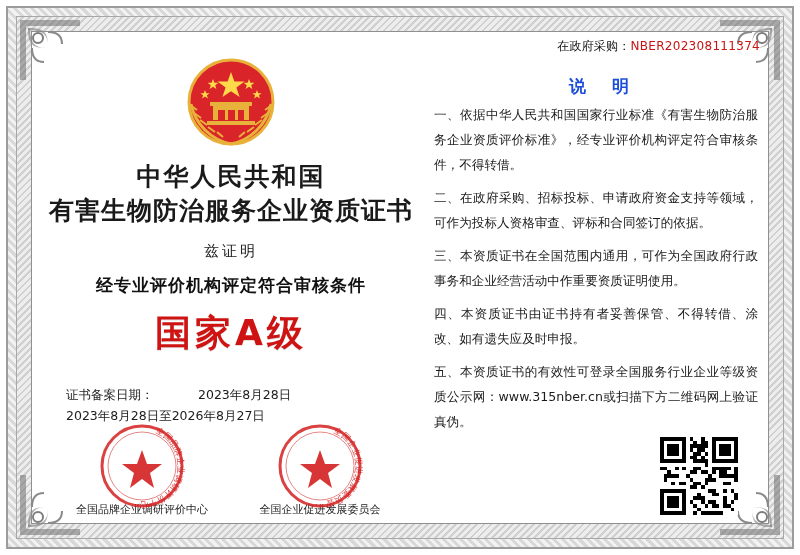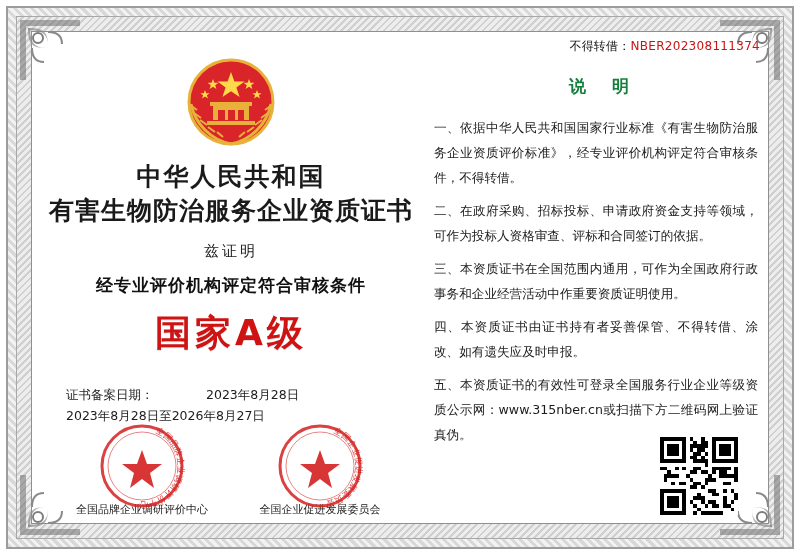--- a/index.html
+++ b/index.html
@@ -143,21 +143,20 @@
   .dates {
     margin-top: 26px;
     width: 330px;
     font-size: 12.5px;
     color: #1c1c1c;
     line-height: 21px;
   }
   .dates .row {
     display: flex;
     justify-content: flex-start;
-    gap: 8px;
   }
   .dates .lbl { width: 132px; }
   .dates .val { flex: 1; }
 
   
   .seals {
     position: absolute;
     bottom: 4px;
     left: 0;
     width: 390px;
@@ -195,24 +194,24 @@
   }
   .cert-no .no-val {
     color: #c81414;
     font-weight: normal;
     letter-spacing: 0.3px;
   }
   .notes-title {
     text-align: center;
     font-size: 17px;
     font-weight: bold;
-    color: #15803d;
+    color: #1d4ed8;
     letter-spacing: 10px;
     margin-top: 20px;
-    margin-bottom: 17px;
+    margin-bottom: 4px;
     padding-left: 10px;
   }
   .note {
     font-size: 12.6px;
     color: #1b1b1b;
     line-height: 25px;
     text-align: justify;
     text-indent: 0;
     margin-bottom: 8px;
     padding-right: 6px;
@@ -374,21 +373,21 @@
           </div>
           <div class="seal-caption">全国企业促进发展委员会</div>
         </div>
       </div>
 
     </div>
 
     <div class="right-col">
 
       <div class="cert-no">
-        <span>不得转借：</span><span class="no-val">NBER202308111374</span>
+        <span>在政府采购：</span><span class="no-val">NBER202308111374</span>
       </div>
 
       <div class="notes-title">说 明</div>
 
       <div class="note">一、依据中华人民共和国国家行业标准《有害生物防治服务企业资质评价标准》，经专业评价机构评定符合审核条件，不得转借。</div>
       <div class="note">二、在政府采购、招标投标、申请政府资金支持等领域，可作为投标人资格审查、评标和合同签订的依据。</div>
       <div class="note">三、本资质证书在全国范围内通用，可作为全国政府行政事务和企业经营活动中作重要资质证明使用。</div>
       <div class="note">四、本资质证书由证书持有者妥善保管、不得转借、涂改、如有遗失应及时申报。</div>
       <div class="note">五、本资质证书的有效性可登录全国服务行业企业等级资质公示网：www.315nber.cn或扫描下方二维码网上验证真伪。</div>
 

